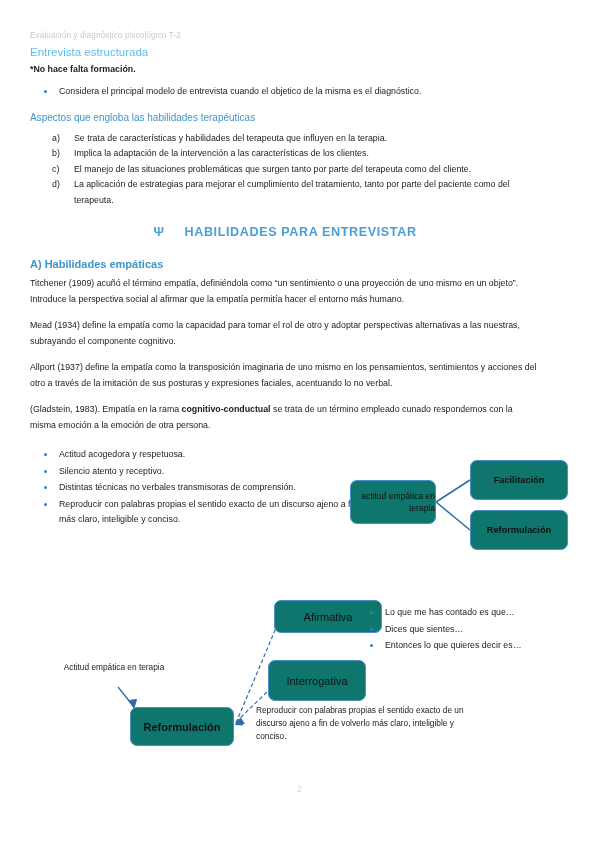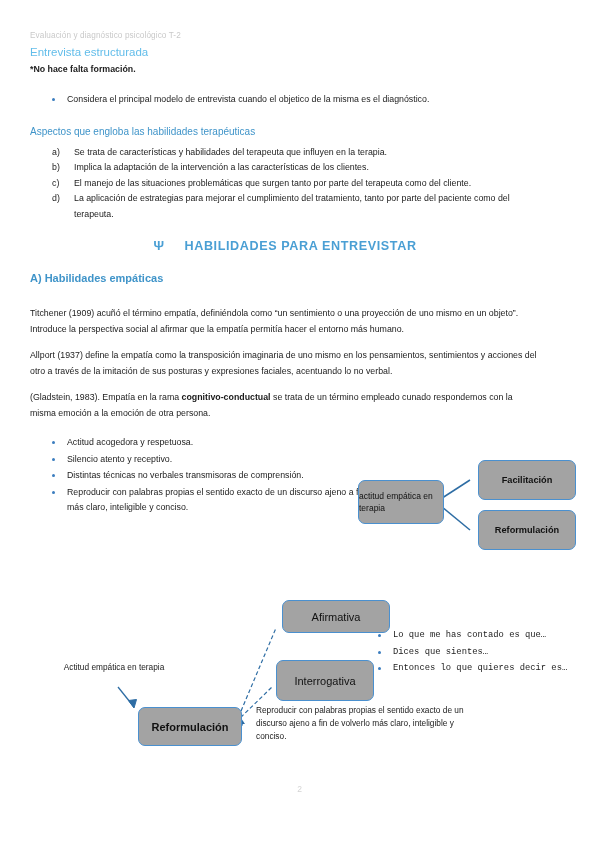--- a/index.html
+++ b/index.html
@@ -51,21 +51,21 @@
     color: #3f94c9;
     font-weight: 400;
     line-height: 16px;
     margin: 10px 0 5px 0;
   }
   .h-blue-sub {
     font-size: 11px;
     color: #3f94c9;
     font-weight: 700;
     line-height: 16px;
-    margin: 0 0 20px 0;
+    margin: 0 0 4px 0;
   }
   .center-head {
     text-align: center;
     font-size: 12.6px;
     color: #4a9fd4;
     letter-spacing: .6px;
     line-height: 20px;
     margin: 14px 0 14px 0;
     font-weight: 700;
   }
@@ -78,21 +78,21 @@
     color: #1b1b1b;
     line-height: 15.5px;
     margin: 0 0 11px 0;
     text-align: left;
   }
   p.body b { font-weight: 700; }
 
   
   ul.dot {
     list-style: none;
-    margin: 16px;
+    margin: 8px;
     padding: 0;
   }
   ul.dot > li {
     position: relative;
     font-size: 8.8px;
     color: #1b1b1b;
     line-height: 15.5px;
     padding-left: 21px;
     margin: 0 0 1px 0;
   }
@@ -137,27 +137,26 @@
     left: 336px;
     top: 458px;
     width: 245px;
     height: 105px;
   }
   .box {
     position: absolute;
     box-sizing: border-box;
     border: 1.4px solid #4a90cf;
     border-radius: 7px;
-    background: #a3a3a3;
+    background: #0f766e;
     display: flex;
     align-items: center;
     justify-content: center;
-    text-align: left;
+    text-align: right;
     color: #111111;
-    margin-left: 8px;
   }
   .d1-src {
     left: 14px; top: 22px; width: 86px; height: 44px;
     font-size: 8.5px; line-height: 12.4px; font-weight: 400;
   }
   .d1-fac {
     left: 134px; top: 2px; width: 98px; height: 40px;
     font-size: 9.2px; font-weight: 700;
   }
   .d1-ref {
@@ -197,23 +196,22 @@
   .d2-desc {
     position: absolute;
     left: 226px; top: 109px; width: 210px;
     font-size: 8.3px;
     line-height: 13.2px;
     color: #1b1b1b;
   }
   .d2-bullets {
     position: absolute;
     left: 326px;
-    top: 17px;
+    top: 2px;
     width: 215px;
-    font-family: Liberation Mono, monospace;
   }
   .d2-bullets li {
     font-size: 8.2px;
     line-height: 14.5px;
     padding-left: 24px;
   }
   .d2-bullets li::before {
     left: 9px; top: 5.5px; width: 3.2px; height: 3.2px;
   }
   .d2-svg { position: absolute; left: 0; top: 0; }
@@ -255,20 +253,21 @@
       <li>La aplicación de estrategias para mejorar el cumplimiento del tratamiento, tanto por parte del paciente como del terapeuta.</li>
     </ol>
 
     <div class="center-head">
       <span class="psi">Ψ</span><span>HABILIDADES PARA ENTREVISTAR</span>
     </div>
 
     <div class="h-blue-sub">A) Habilidades empáticas</div>
 
     <p class="body">Titchener (1909) acuñó el término empatía, definiéndola como “un sentimiento o una proyección de uno mismo en un objeto”. Introduce la perspectiva social al afirmar que la empatía permitía hacer el entorno más humano.</p>
+    <p class="body">Mead (1934) define la empatía como la capacidad para tomar el rol de otro y adoptar perspectivas alternativas a las nuestras, subrayando el componente cognitivo.</p>
     <p class="body">Allport (1937) define la empatía como la transposición imaginaria de uno mismo en los pensamientos, sentimientos y acciones del otro a través de la imitación de sus posturas y expresiones faciales, acentuando lo no verbal.</p>
 
     <p class="body"><span>(Gladstein, 1983). Empatía en la rama </span><b>cognitivo-conductual</b><span> se trata de un término empleado cunado respondemos con la misma emoción a la emoción de otra persona.</span></p>
 
     <ul class="dot first-bullets" style="margin-top:14px;width:330px;">
       <li>Actitud acogedora y respetuosa.</li>
       <li>Silencio atento y receptivo.</li>
       <li>Distintas técnicas no verbales transmisoras de comprensión.</li>
       <li style="width:345px;">Reproducir con palabras propias el sentido exacto de un discurso ajeno a fin de volverlo más claro, inteligible y conciso.</li>
     </ul>

